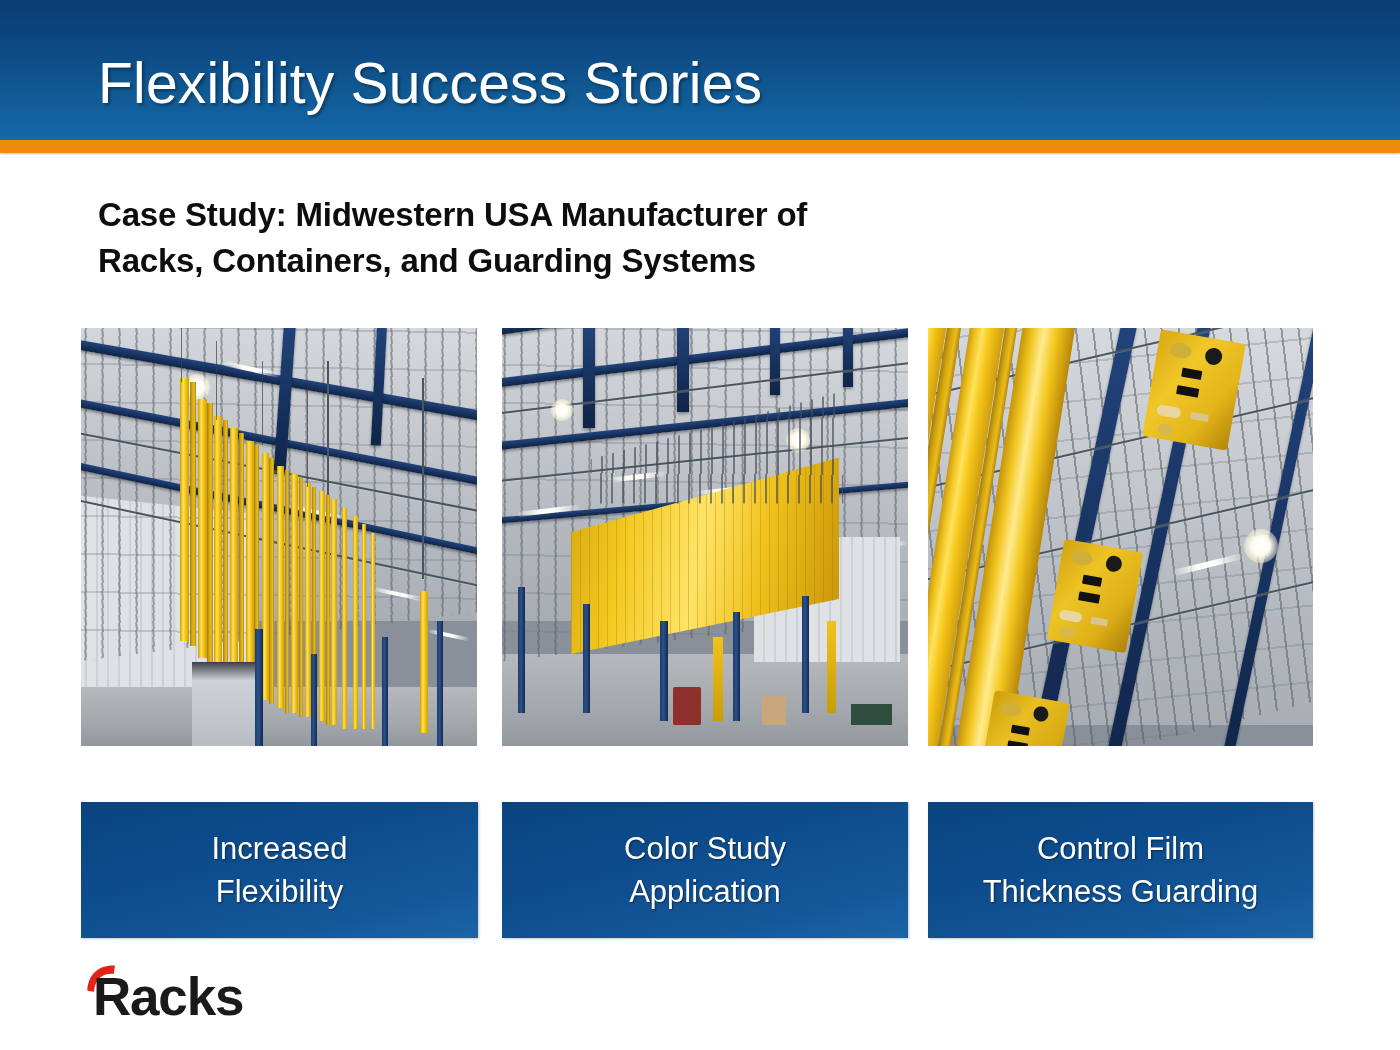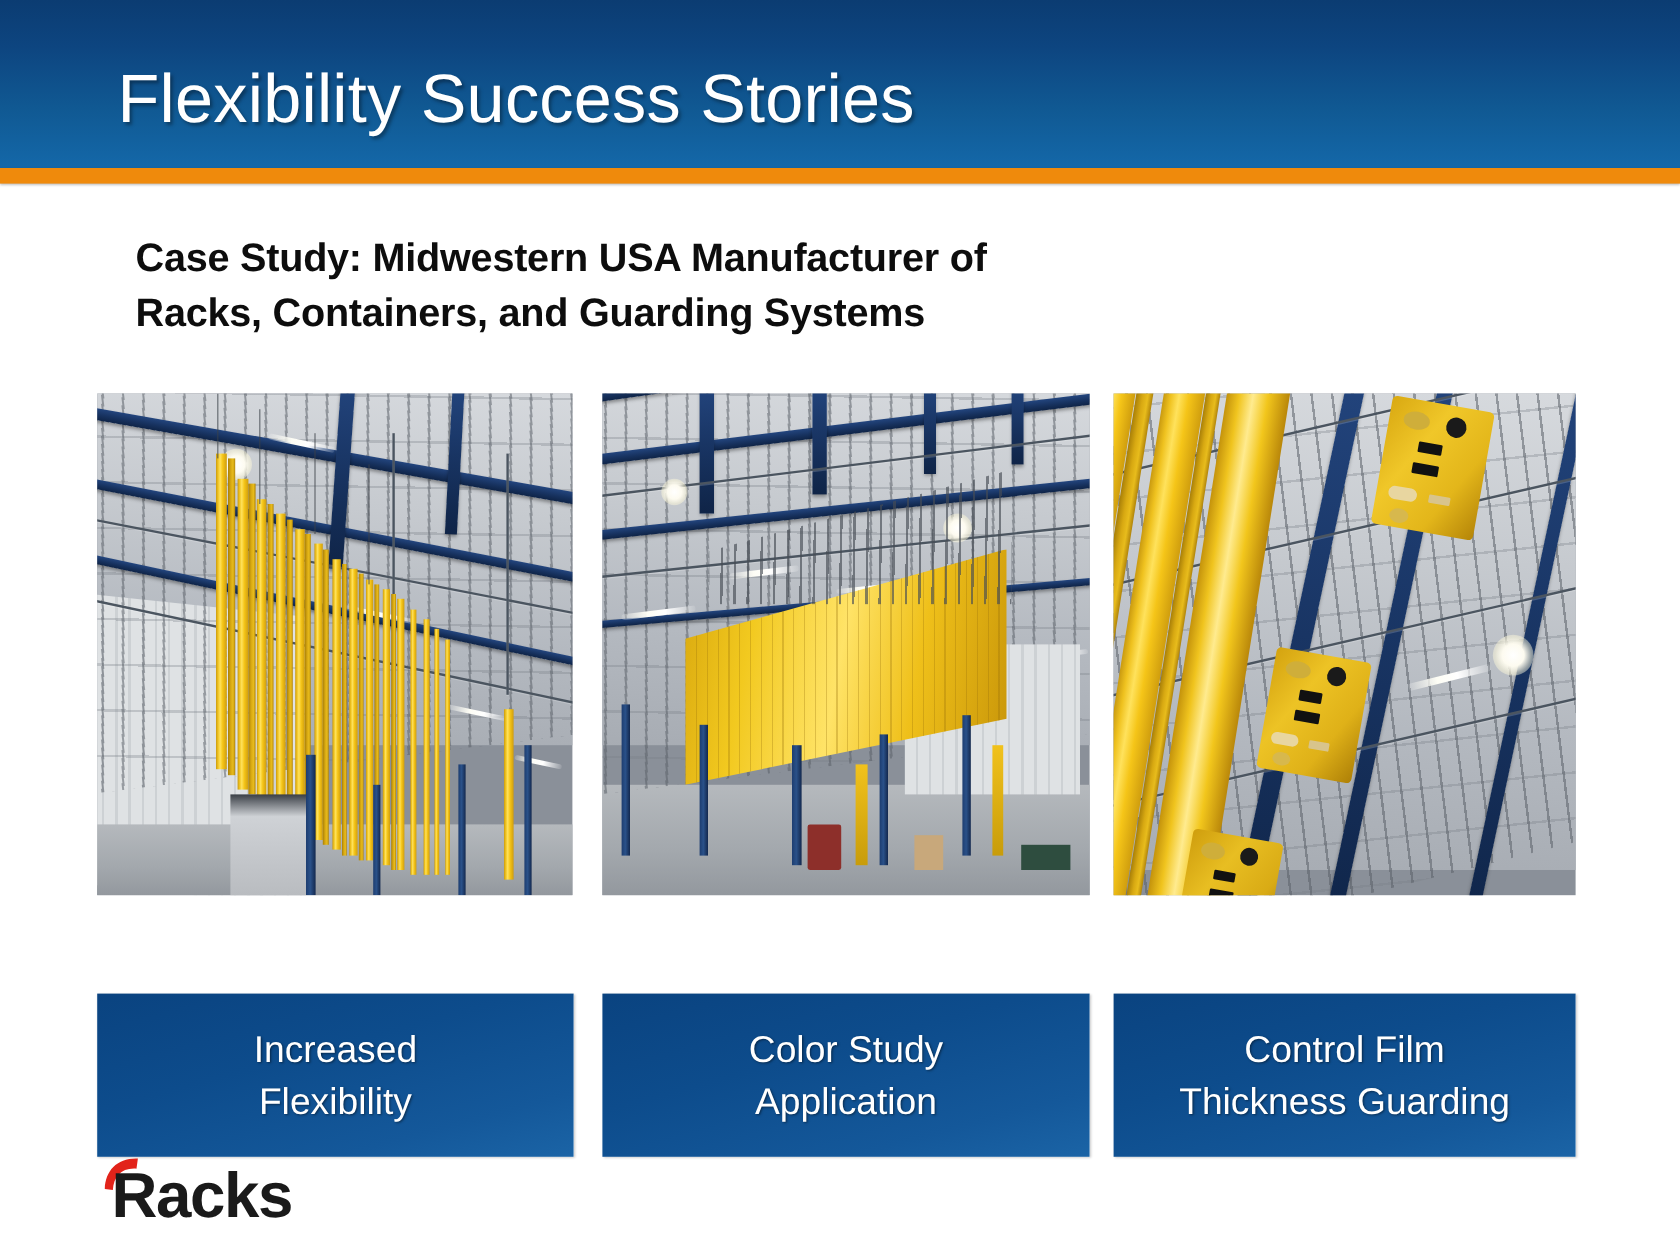--- a/index.html
+++ b/index.html
@@ -49,21 +49,21 @@
     position: absolute;
     left: 98px;
     top: 192px;
     width: 1060px;
     font-size: 33px;
     line-height: 46px;
     font-weight: bold;
     color: #0d0d0d;
     letter-spacing: -0.2px;
   }
-  .case-heading .line { display: block; margin-left: 15px; }
+  .case-heading .line { display: block; }
 
   
   .photo-row {
     position: absolute;
     left: 0;
     top: 328px;
     width: 1400px;
     height: 418px;
   }
   .photo {
@@ -156,21 +156,21 @@
     background: rgba(60,65,72,0.7);
   }
   .slab {
     position: absolute;
     background: linear-gradient(100deg, #d8a70e 0%, #f2c91f 22%, #ffe367 48%, #efc01a 70%, #c79408 100%);
   }
 
   
   .caption-row {
     position: absolute;
-    left: 0; top: 828px;
+    left: 0; top: 802px;
     width: 1400px; height: 116px;
   }
   .caption-box {
     position: absolute;
     top: 0;
     height: 136px;
     background: linear-gradient(165deg, #0a4380 0%, #0d4c8c 40%, #14589a 78%, #1b64a6 100%);
     color: #ffffff;
     display: flex;
     align-items: center;

